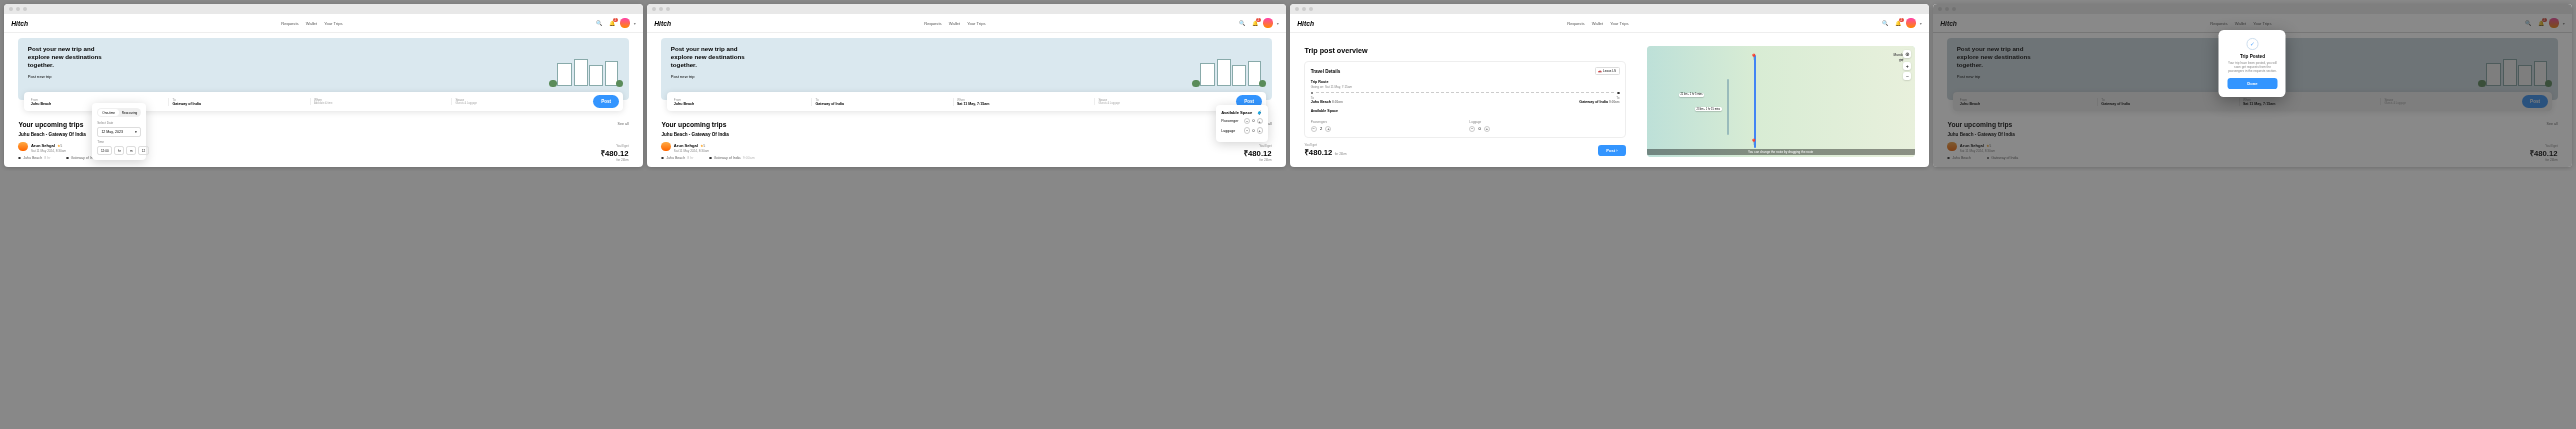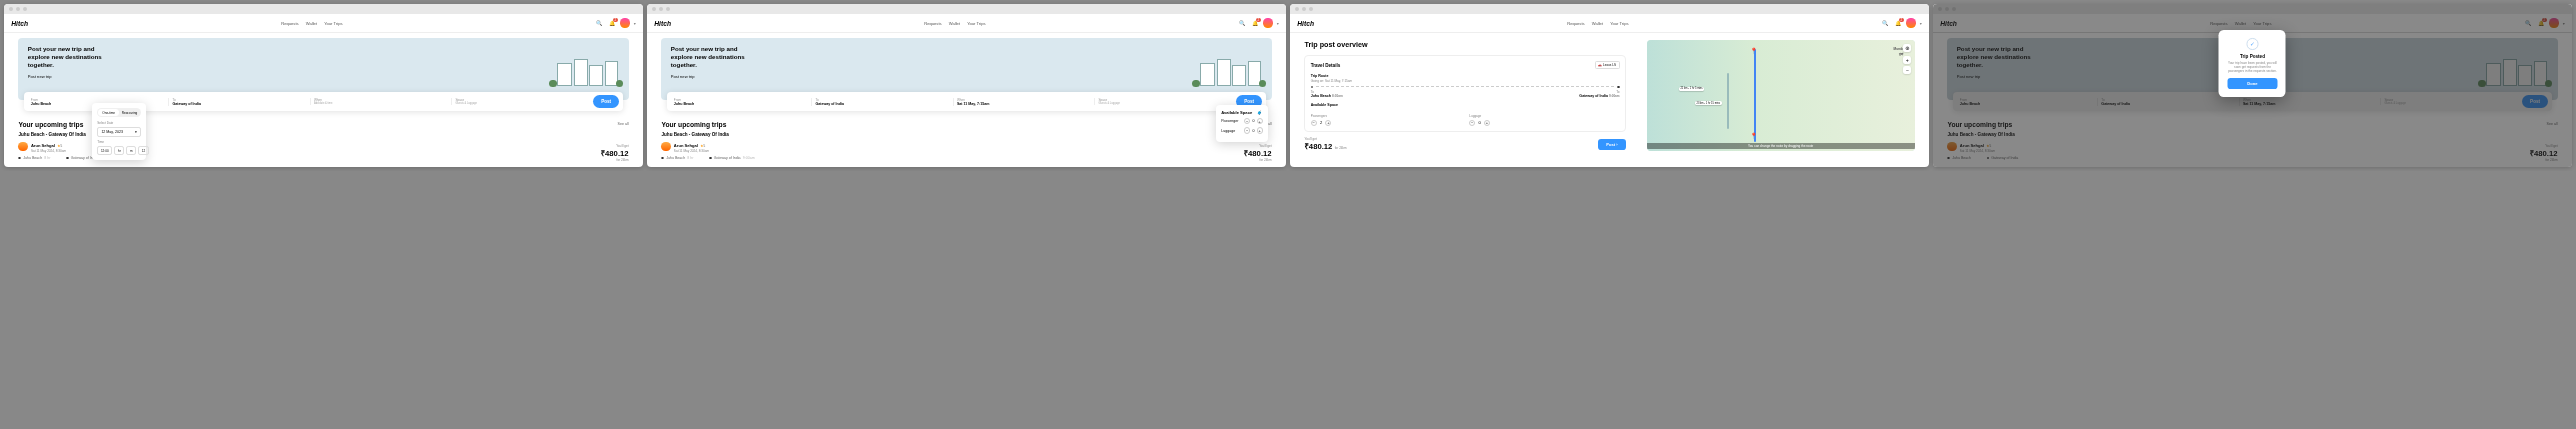--- a/index.html
+++ b/index.html
@@ -60,21 +60,21 @@
 .timerow { display: flex; gap: 2.1px; margin-top: 2.1px; }
 .timerow > * { border: 0.5px solid #ddd; border-radius: 2.1px; padding: 1.5px 2.6px; font-size: 3.1px; }
 
 
 .spacepop { top: 72px; right: 18px; width: 52px; }
 .spacerow { display: flex; justify-content: space-between; align-items: center; font-size: 3.6px; margin: 3.1px 0; }
 .stepper { display: flex; align-items: center; gap: 2.1px; }
 .stepbtn { width: 6.2px; height: 6.2px; border: 0.5px solid #ccc; border-radius: 50%; display: flex; align-items: center; justify-content: center; font-size: 4.1px; }
 
 
-.overview { display: flex; gap: 21px; padding: 7.2px 14.4px; }
+.overview { display: flex; gap: 21px; padding: 7.2px 14.4px; margin-top: 6px; }
 .ovleft { flex: 1.2; }
 .ovright { flex: 1; background: #cde8e0; border-radius: 4.1px; position: relative; min-height: 103px; overflow: hidden; }
 .ovtitle { font-size: 7.2px; font-weight: 700; margin-bottom: 6.2px; }
 .card { border: 0.5px solid #eee; border-radius: 4.1px; padding: 5.2px; margin-bottom: 5.2px; }
 .cardhead { display: flex; justify-content: space-between; align-items: center; margin-bottom: 4.1px; }
 .cardhead h5 { font-size: 4.6px; font-weight: 700; }
 .carsel { font-size: 3.1px; border: 0.5px solid #ddd; border-radius: 1.5px; padding: 1px 2.6px; }
 .subhead { font-size: 3.6px; font-weight: 600; margin: 3.1px 0 1px; }
 .tiny { font-size: 3.1px; color: #888; }
 .routeviz { display: flex; align-items: center; gap: 3.1px; margin: 3.1px 0 2.1px; }

